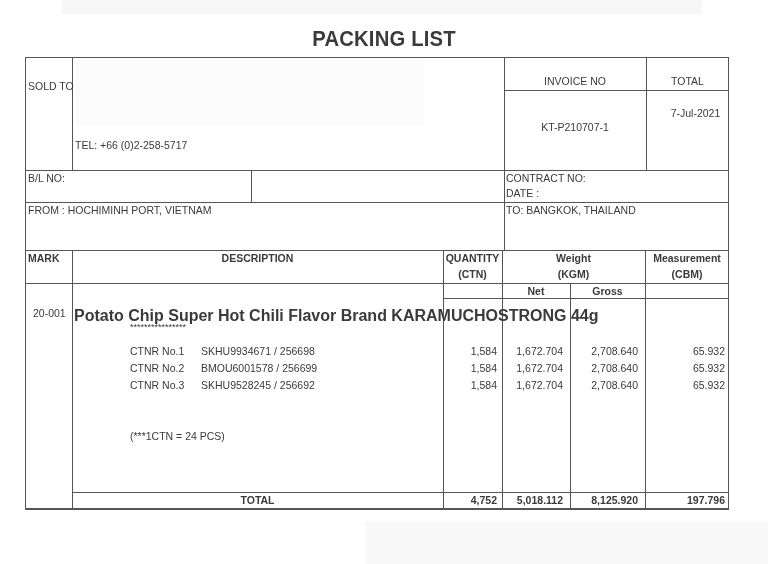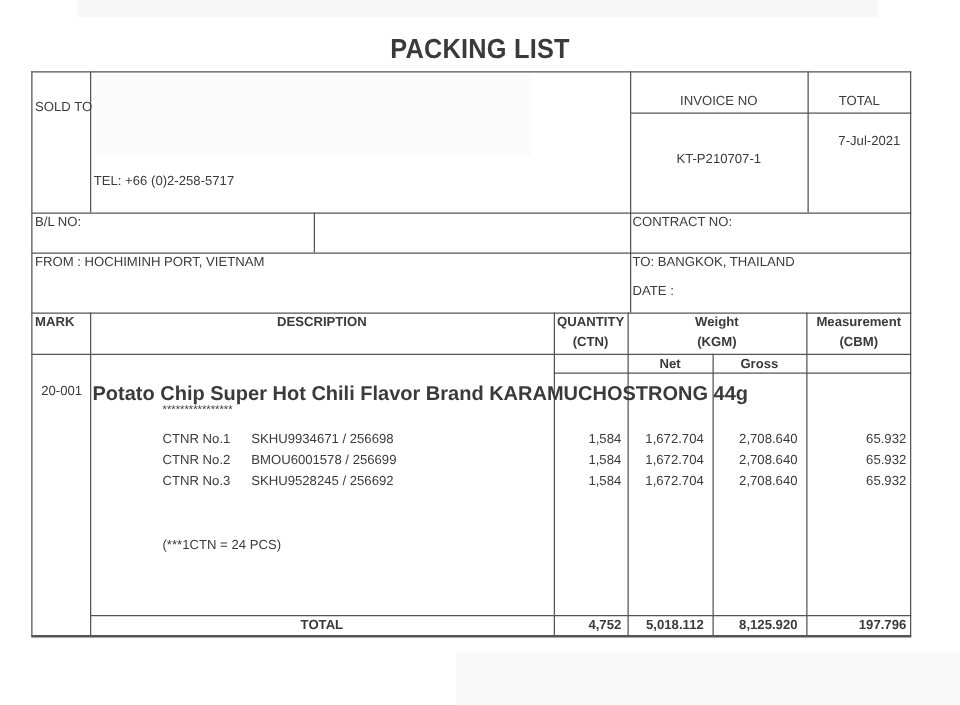--- a/index.html
+++ b/index.html
@@ -65,21 +65,21 @@
 <div class="soldto-blank"></div>
 <div class="t" style="left:75px;top:139px;">TEL: +66 (0)2-258-5717</div>
 
 <div class="t c" style="left:504px;width:142px;top:75px;">INVOICE NO</div>
 <div class="t c" style="left:646px;width:83px;top:75px;">TOTAL</div>
 <div class="t c" style="left:504px;width:142px;top:121px;">KT-P210707-1</div>
 <div class="t c" style="left:646px;width:99px;top:107px;">7-Jul-2021</div>
 
 <div class="t" style="left:28px;top:172px;">B/L NO:</div>
 <div class="t" style="left:506px;top:172px;">CONTRACT NO:</div>
-<div class="t" style="left:506px;top:187px;margin-top:40px;">DATE :</div>
+<div class="t" style="left:506px;top:187px;">DATE :</div>
 
 <div class="t" style="left:28px;top:204px;">FROM : HOCHIMINH PORT, VIETNAM</div>
 <div class="t" style="left:506px;top:204px;">TO: BANGKOK, THAILAND</div>
 
 <div class="t b" style="left:28px;top:252px;">MARK</div>
 <div class="t b c" style="left:72px;width:371px;top:252px;">DESCRIPTION</div>
 <div class="t b c" style="left:443px;width:59px;top:252px;">QUANTITY</div>
 <div class="t b c" style="left:443px;width:59px;top:268px;">(CTN)</div>
 <div class="t b c" style="left:502px;width:143px;top:252px;">Weight</div>
 <div class="t b c" style="left:502px;width:143px;top:268px;">(KGM)</div>

